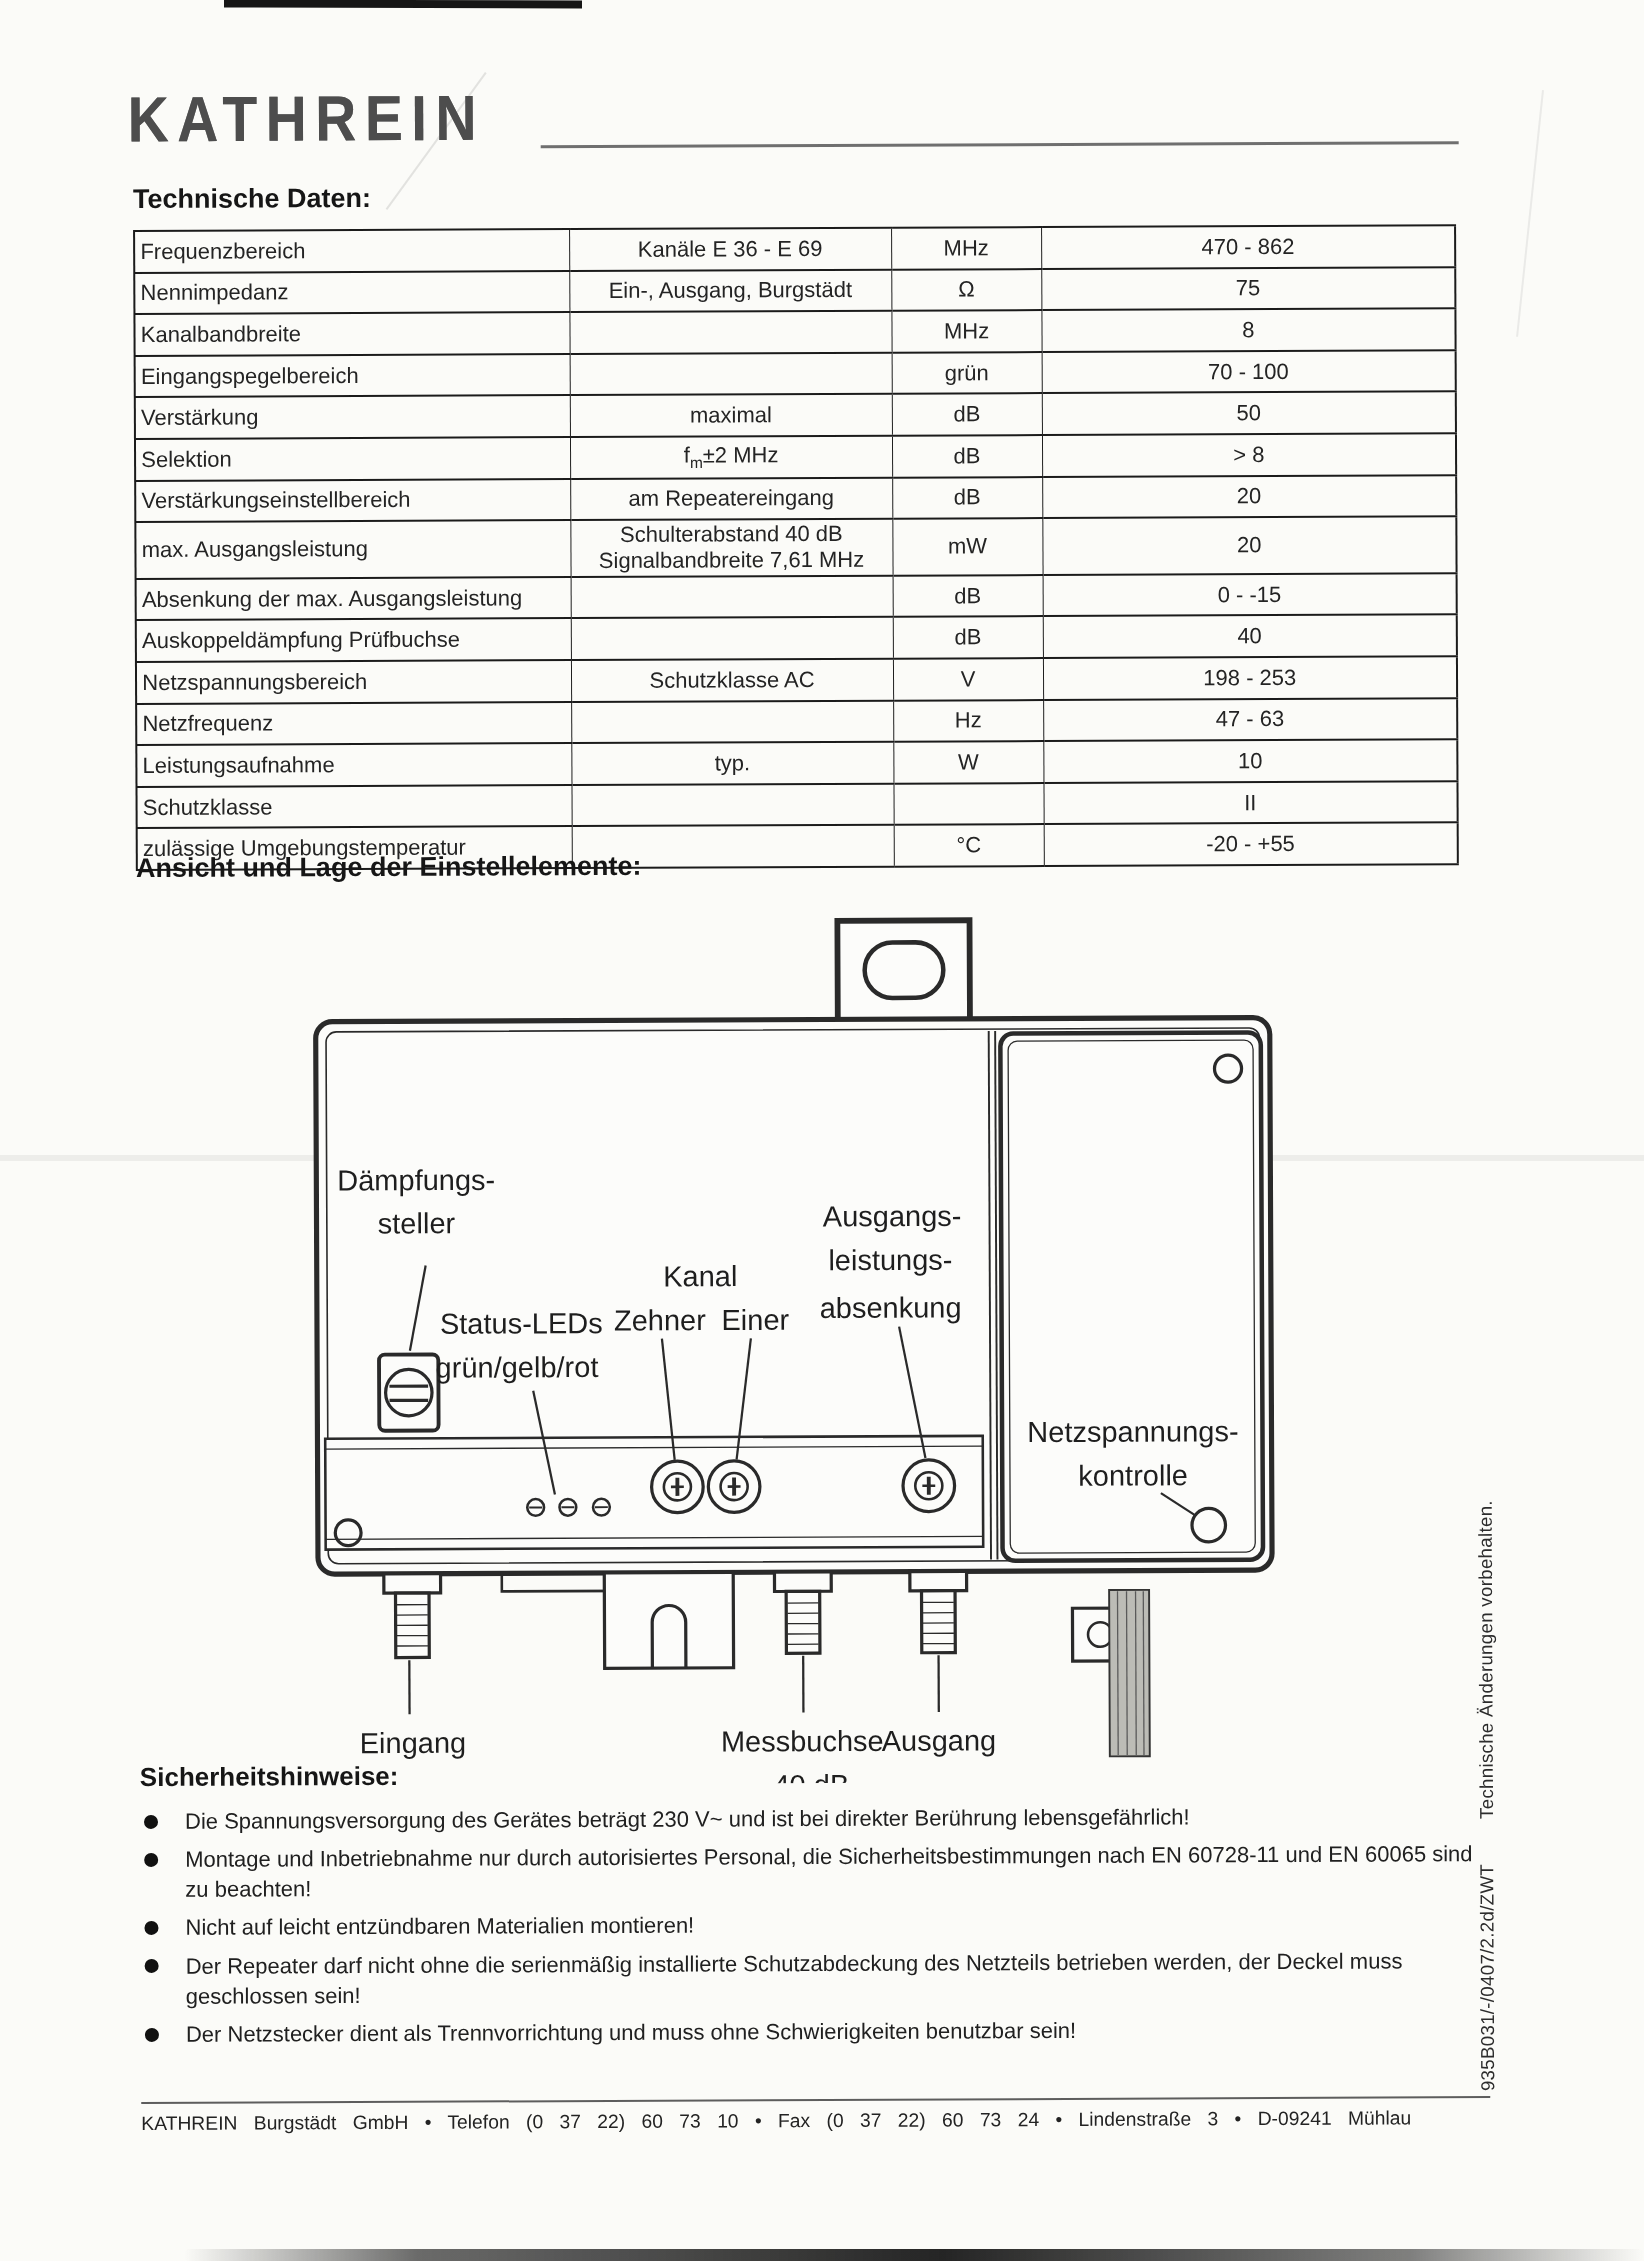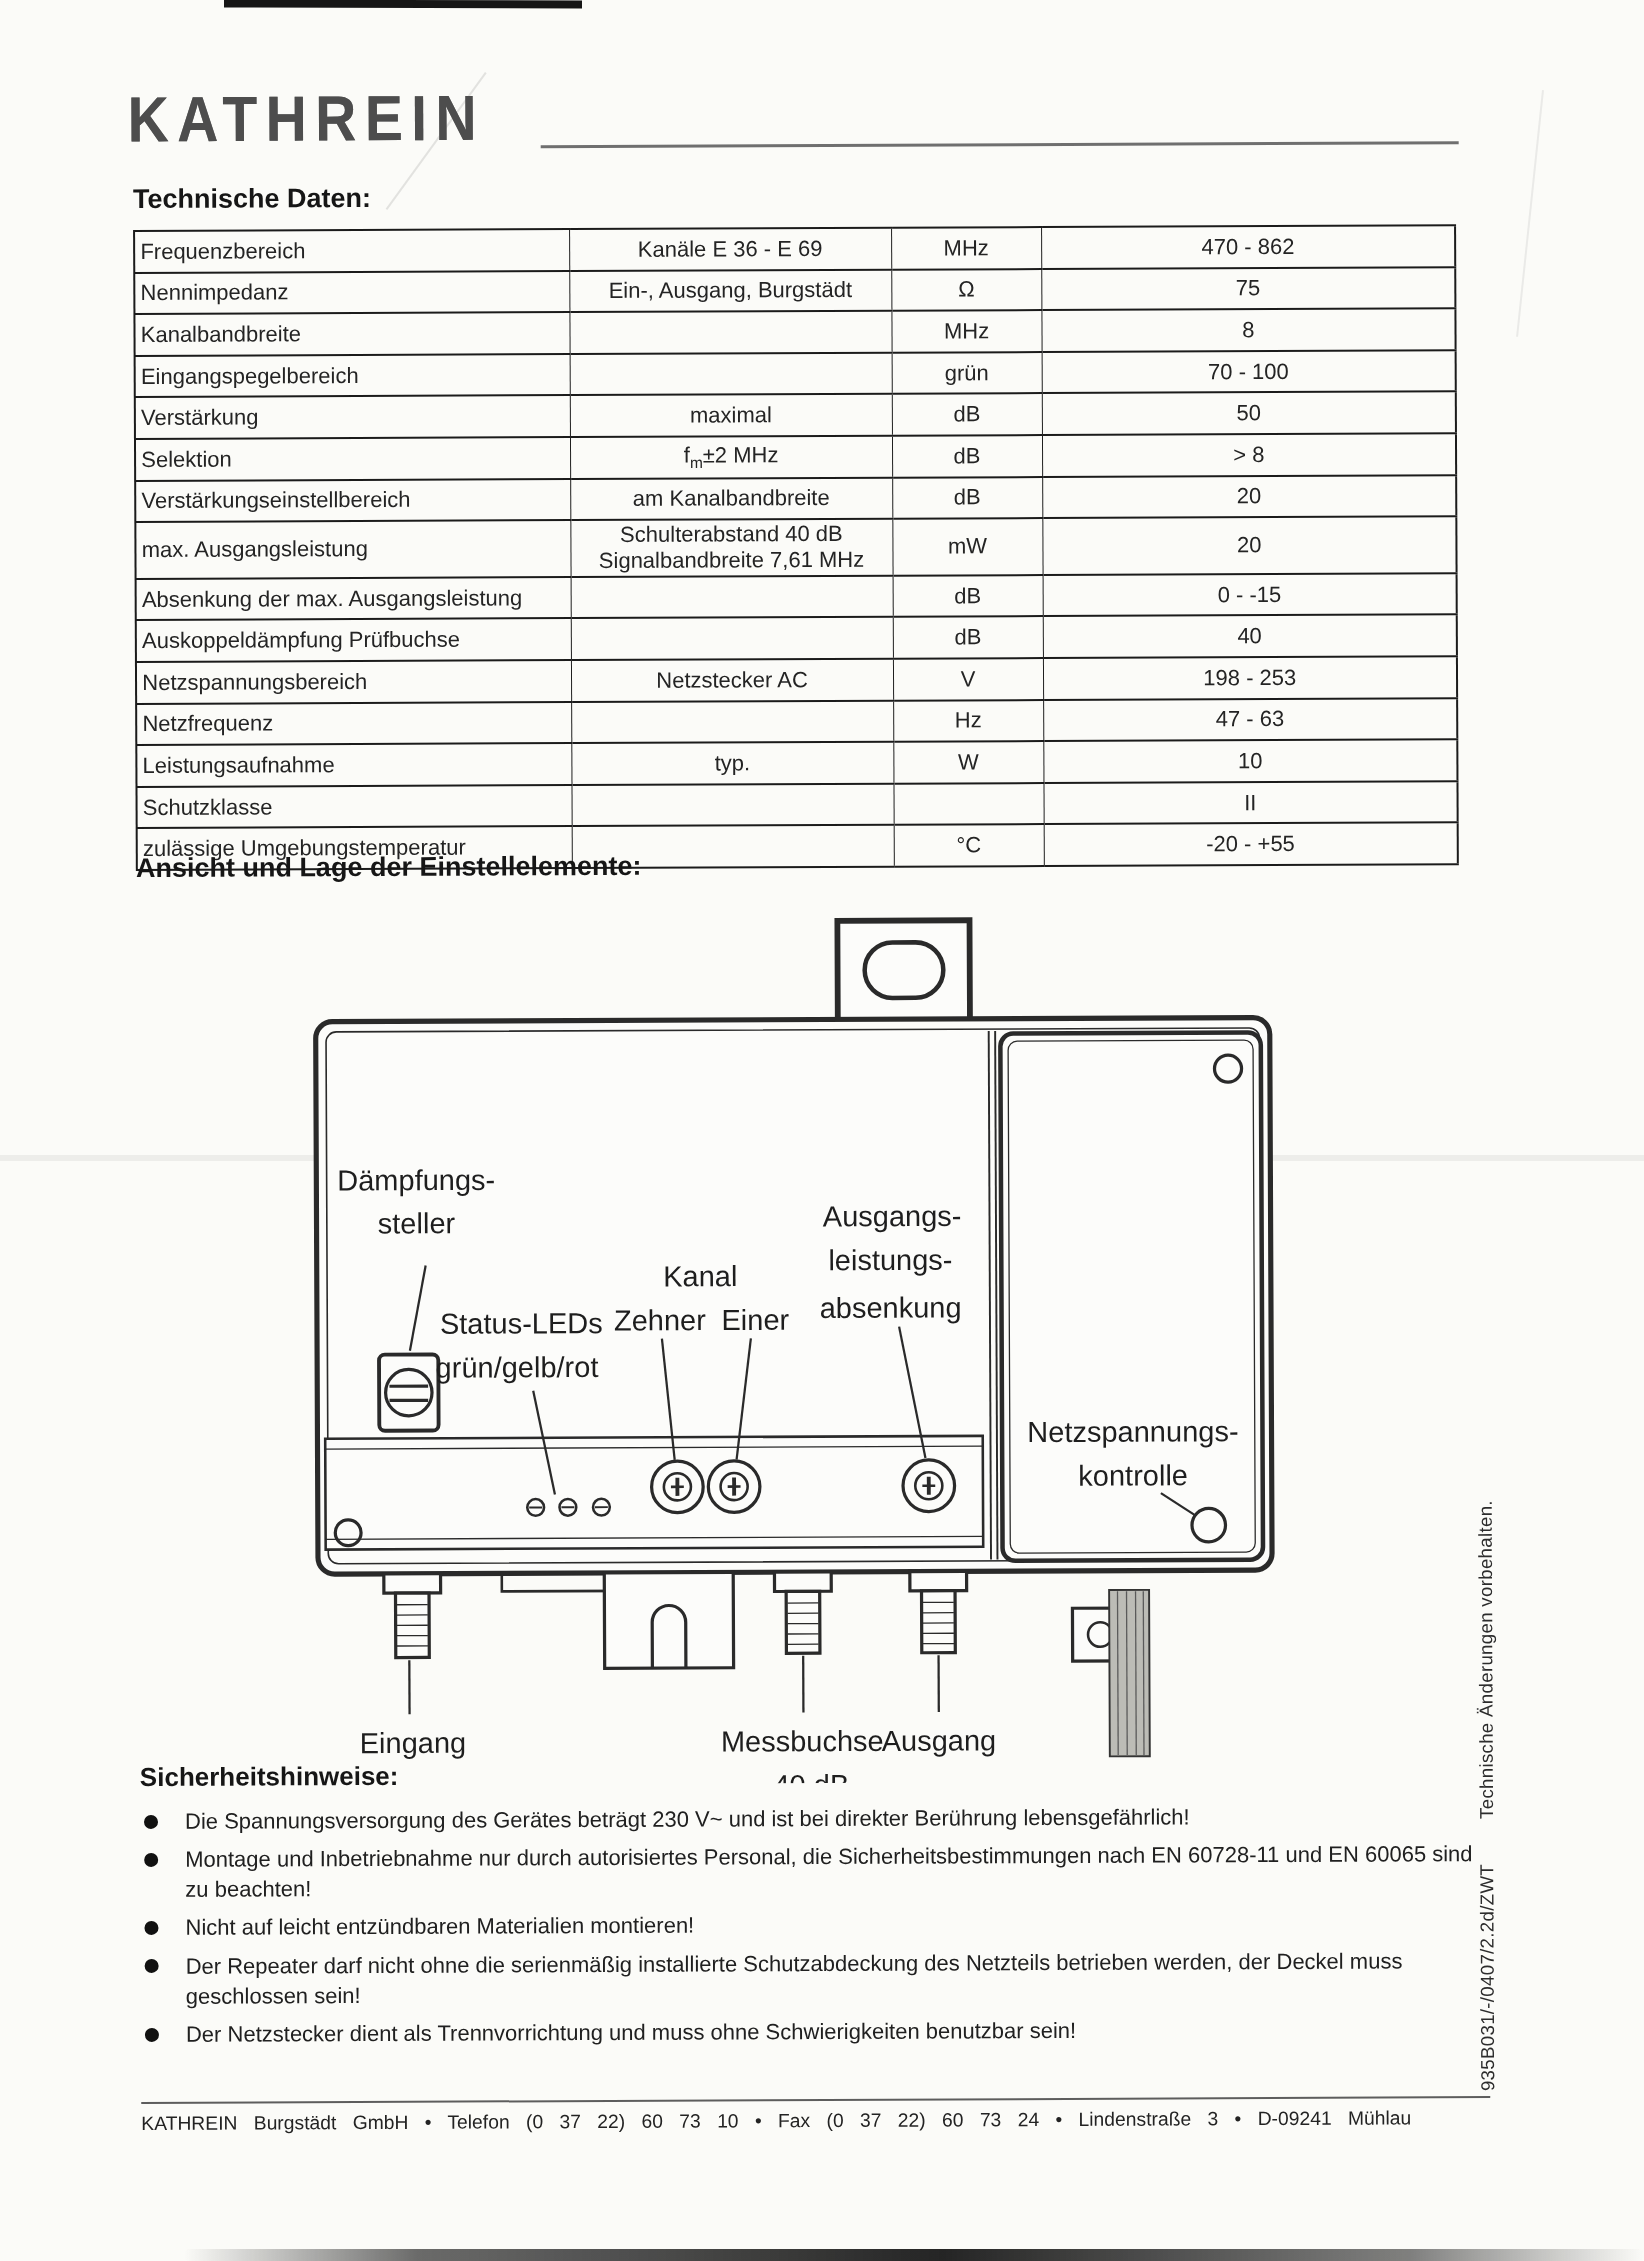--- a/index.html
+++ b/index.html
@@ -109,21 +109,21 @@
         <td class="c-val">50</td>
       </tr>
       <tr>
         <td class="c-param">Selektion</td>
         <td class="c-desc"><span>f</span><sub class="fm">m</sub><span>±2 MHz</span></td>
         <td class="c-unit">dB</td>
         <td class="c-val">&gt; 8</td>
       </tr>
       <tr>
         <td class="c-param">Verstärkungseinstellbereich</td>
-        <td class="c-desc">am Kanalbandbreite</td>
+        <td class="c-desc">am Repeatereingang</td>
         <td class="c-unit">dB</td>
         <td class="c-val">20</td>
       </tr>
       <tr>
         <td class="c-param">max. Ausgangsleistung</td>
         <td class="c-desc">
           <div>Schulterabstand 40 dB</div>
           <div>Signalbandbreite 7,61 MHz</div>
         </td>
         <td class="c-unit">mW</td>
@@ -136,21 +136,21 @@
         <td class="c-val">0 - -15</td>
       </tr>
       <tr>
         <td class="c-param">Auskoppeldämpfung Prüfbuchse</td>
         <td class="c-desc"></td>
         <td class="c-unit">dB</td>
         <td class="c-val">40</td>
       </tr>
       <tr>
         <td class="c-param">Netzspannungsbereich</td>
-        <td class="c-desc">Netzstecker AC</td>
+        <td class="c-desc">Schutzklasse AC</td>
         <td class="c-unit">V</td>
         <td class="c-val">198 - 253</td>
       </tr>
       <tr>
         <td class="c-param">Netzfrequenz</td>
         <td class="c-desc"></td>
         <td class="c-unit">Hz</td>
         <td class="c-val">47 - 63</td>
       </tr>
       <tr>

